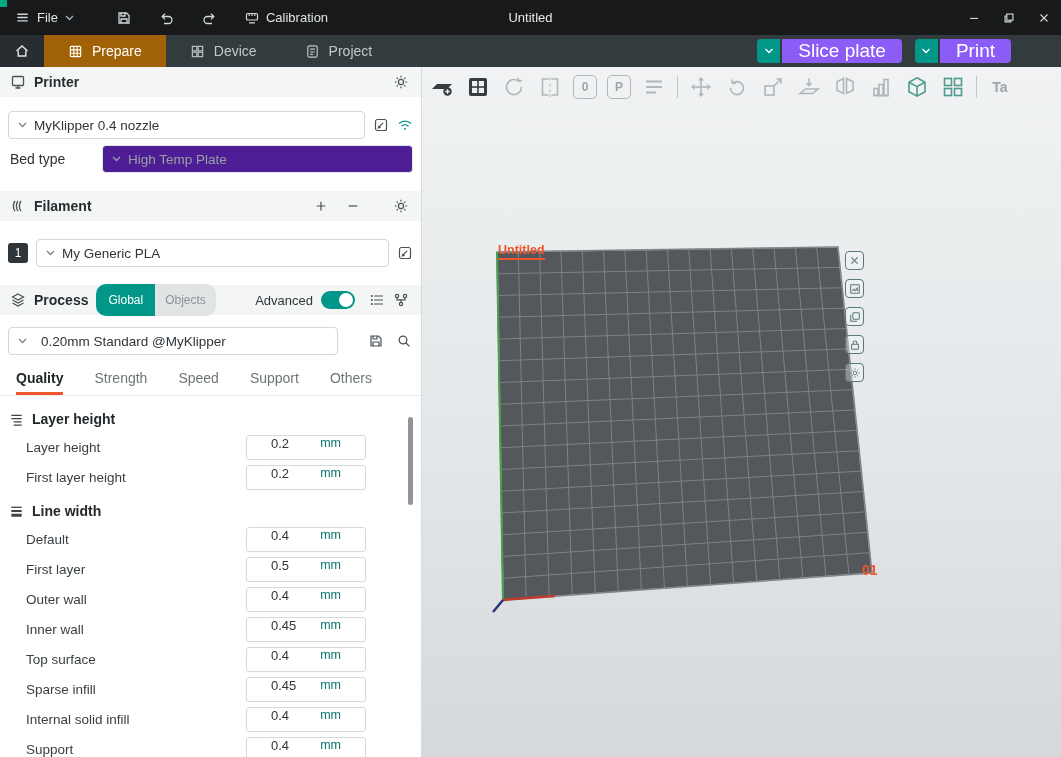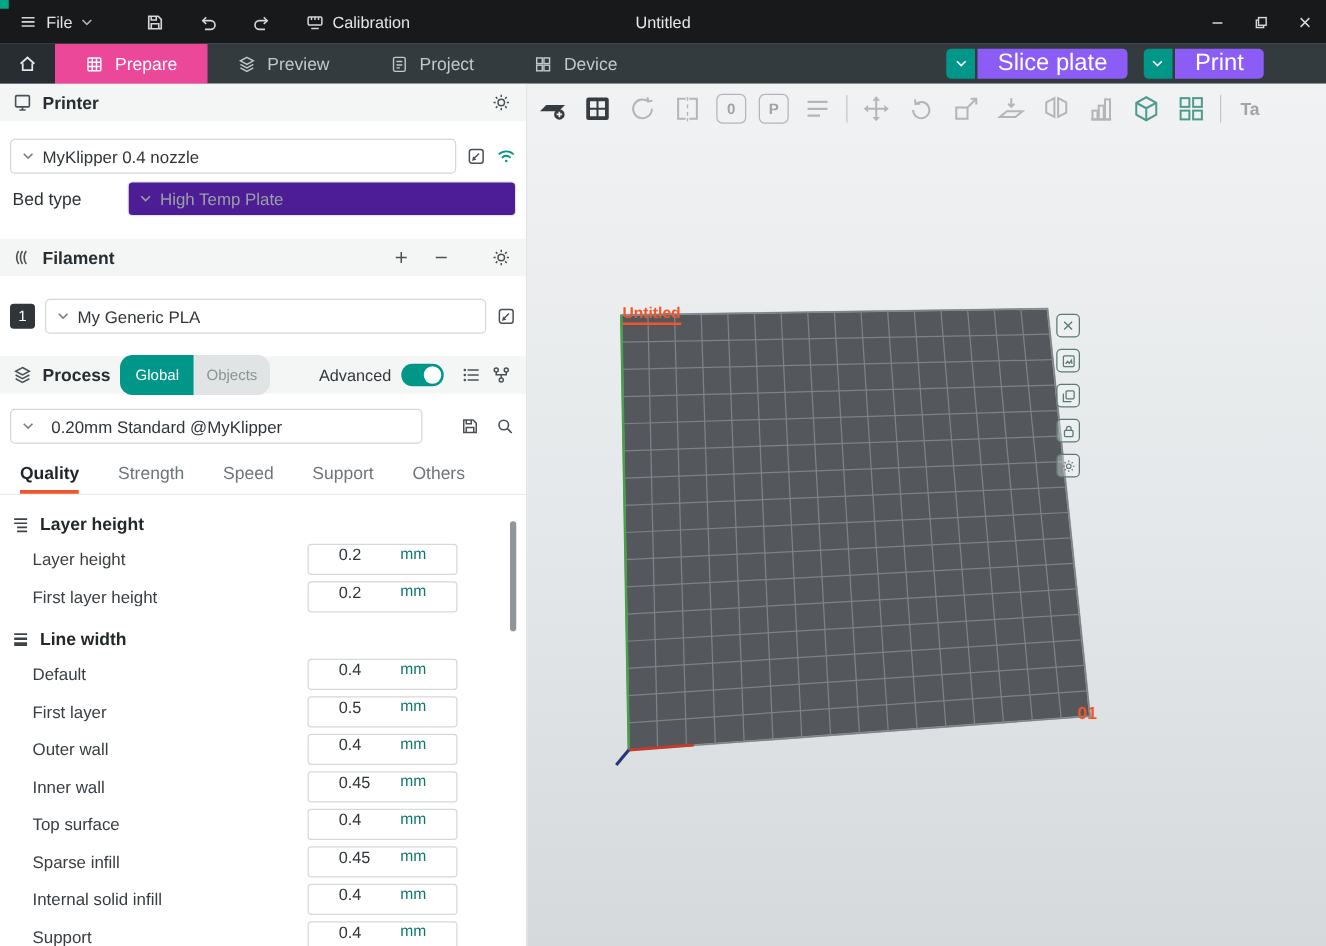--- a/index.html
+++ b/index.html
@@ -19,21 +19,21 @@
   .tb-redo{margin-left:16px}
   .tb-calib{margin-left:14px;font-size:13px;color:#e2e4e5}
   .tb-title{position:absolute;left:50%;top:0;height:100%;display:flex;align-items:center;transform:translateX(-50%);font-size:13px;color:#e6e8e9}
   .win-controls{margin-left:auto;display:flex;height:100%}
   .win-btn{width:35px;height:100%;display:flex;align-items:center;justify-content:center}
 
   
   .tabbar{height:32px;background:#343b3e;display:flex;align-items:center}
   .home-btn{width:44px;height:100%;background:#272d30;display:flex;align-items:center;justify-content:center}
   .tab{display:flex;align-items:center;gap:9px;height:100%;padding:0 24px;color:#c3c9ca;font-size:14px}
-  .tab.active{background:#ec4899;color:#fff}
+  .tab.active{background:#a16207;color:#fff}
   .tab-actions{margin-left:auto;display:flex;gap:13px;margin-right:50px}
   .split-btn{display:flex;gap:2px;height:24px}
   .sb-chev{width:23px;background:#009688;border-radius:4px 0 0 4px;display:flex;align-items:center;justify-content:center}
   .sb-label{background:#8b5cf6;border-radius:0 4px 4px 0;color:#fff;display:flex;align-items:center;padding:0 16px;font-size:19px}
 
   
   .content{display:flex;height:690px}
   .sidebar{width:422px;background:#fff;border-right:1px solid #d8dbdc;position:relative;overflow:hidden;flex-shrink:0}
 
   .strip{height:30px;background:#f4f6f6;display:flex;align-items:center;padding:0 12px 0 10px;gap:8px}
@@ -181,45 +181,36 @@
         <svg width="15" height="15" viewBox="0 0 16 16" fill="none" stroke="currentColor" stroke-width="1.2">
           <rect x="2.5" y="2.5" width="11" height="11" rx="1"></rect>
           <path d="M2.5 6.2h11M2.5 9.8h11M6.2 2.5v11M9.8 2.5v11"></path>
         </svg>
       </span>
     <span>Prepare</span>
   </div>
   <div class="tab">
     <span>
         <svg width="15" height="15" viewBox="0 0 16 16" fill="none" stroke="currentColor" stroke-width="1.2">
-          <path d="M8 2l5.5 3L8 8 2.5 5z"></path>
-          <path d="M2.5 8L8 11l5.5-3M2.5 11L8 14l5.5-3"></path>
-        </svg>
-      </span>
-    <span>Preview</span>
-  </div>
-  <div class="tab">
-    <span>
-        <svg width="15" height="15" viewBox="0 0 16 16" fill="none" stroke="currentColor" stroke-width="1.2">
-          <rect x="3" y="2" width="10" height="12" rx="1.5"></rect>
-          <path d="M5.5 5.5h5M5.5 8.5h5M5.5 11h3"></path>
-        </svg>
-      </span>
-    <span>Project</span>
-  </div>
-  <div class="tab">
-    <span>
-        <svg width="15" height="15" viewBox="0 0 16 16" fill="none" stroke="currentColor" stroke-width="1.2">
           <rect x="2.5" y="2.5" width="4.8" height="4.8"></rect>
           <rect x="8.7" y="2.5" width="4.8" height="4.8"></rect>
           <rect x="2.5" y="8.7" width="4.8" height="4.8"></rect>
           <rect x="8.7" y="8.7" width="4.8" height="4.8"></rect>
         </svg>
       </span>
     <span>Device</span>
+  </div>
+  <div class="tab">
+    <span>
+        <svg width="15" height="15" viewBox="0 0 16 16" fill="none" stroke="currentColor" stroke-width="1.2">
+          <rect x="3" y="2" width="10" height="12" rx="1.5"></rect>
+          <path d="M5.5 5.5h5M5.5 8.5h5M5.5 11h3"></path>
+        </svg>
+      </span>
+    <span>Project</span>
   </div>
   <div class="tab-actions">
     <div class="split-btn">
       <span class="sb-chev">
           <svg width="10" height="6" viewBox="0 0 9 6" fill="none" stroke="#fff" stroke-width="1.4">
             <path d="M1 1l3.5 3.5L8 1"></path>
           </svg>
         </span>
       <span class="sb-label">Slice plate</span>
     </div>

